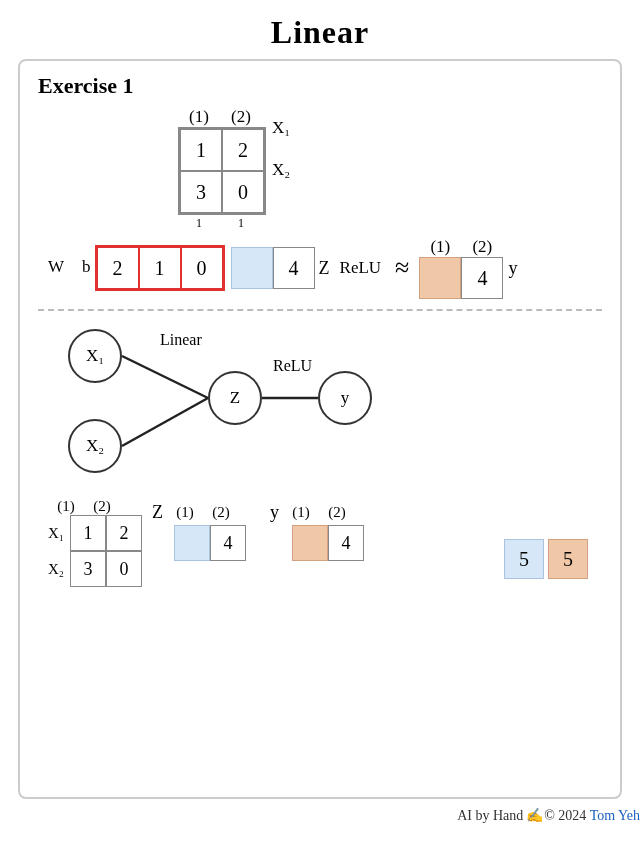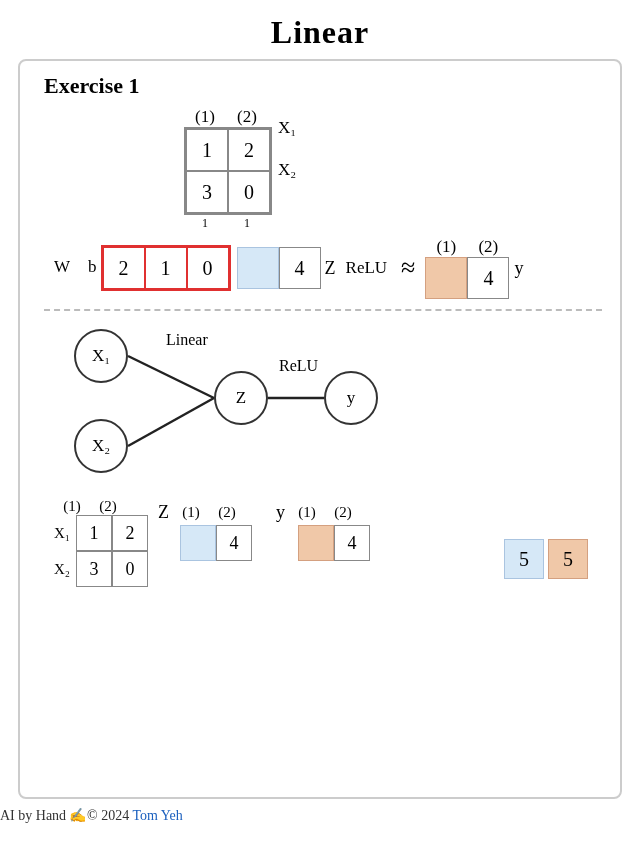--- a/index.html
+++ b/index.html
@@ -15,21 +15,21 @@
       text-align: center;
       font-size: 32px;
       font-weight: bold;
       padding: 14px 0 8px 0;
       letter-spacing: 1px;
     }
     .main-card {
       margin: 0 18px;
       border: 2px solid #ccc;
       border-radius: 8px;
-      padding: 12px 18px 10px 24px;
+      padding: 12px 18px 10px 18px;
       height: 740px;
       position: relative;
     }
     .exercise-label {
       font-size: 22px;
       font-weight: bold;
       margin-bottom: 8px;
     }
     
     .top-section {
@@ -277,21 +277,21 @@
       width: 40px;
       height: 40px;
       border: 1.5px solid #d4a080;
       background: #f0c8a8;
       display: flex;
       align-items: center;
       justify-content: center;
       font-size: 20px;
     }
     .footer {
-      text-align: left;
+      text-align: right;
       font-size: 14px;
       padding: 8px 0 0 0;
       color: #333;
     }
     .footer a {
       color: #1a5fbe;
       text-decoration: none;
     }
   </style>
 </head>

